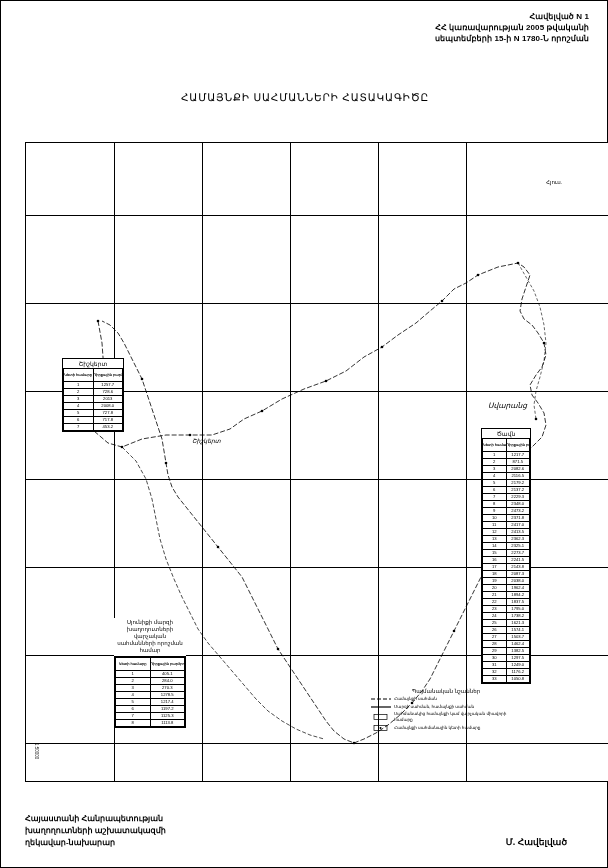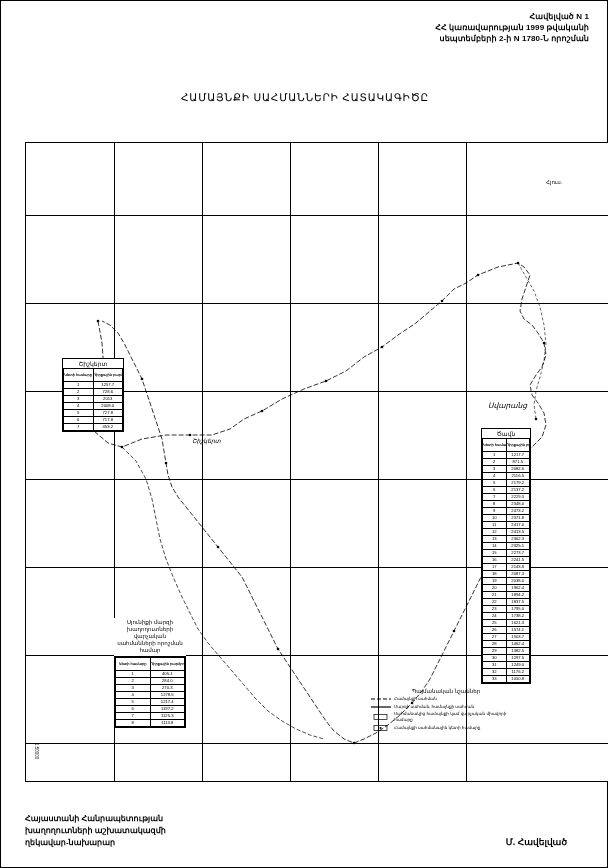--- a/index.html
+++ b/index.html
@@ -167,22 +167,22 @@
     font-size: 4.5px;
   }
 </style>
 </head>
 <body>
 
 <div class="page">
 
   <div class="doc-header">
     <div>Հավելված N 1</div>
-    <div>ՀՀ կառավարության 1999 թվականի</div>
-    <div>սեպտեմբերի 2-ի N 1780-Ն որոշման</div>
+    <div>ՀՀ կառավարության 2005 թվականի</div>
+    <div>սեպտեմբերի 15-ի N 1780-Ն որոշման</div>
   </div>
 
   <div class="doc-title">
     <div>ՀԱՄԱՅՆՔԻ ՍԱՀՄԱՆՆԵՐԻ ՀԱՏԱԿԱԳԻԾԸ</div>
   </div>
 
   <div class="map-frame">
 
     <div class="grid-line grid-v" style="left:88px;"></div>
     <div class="grid-line grid-v" style="left:176px;"></div>

